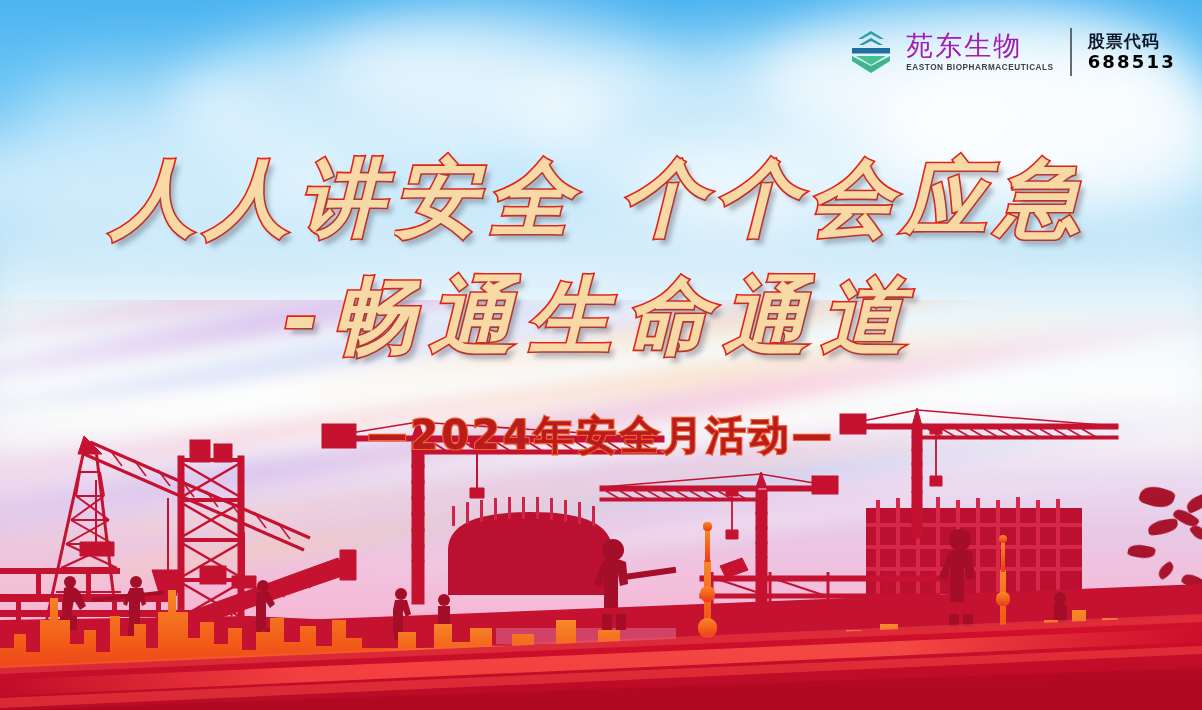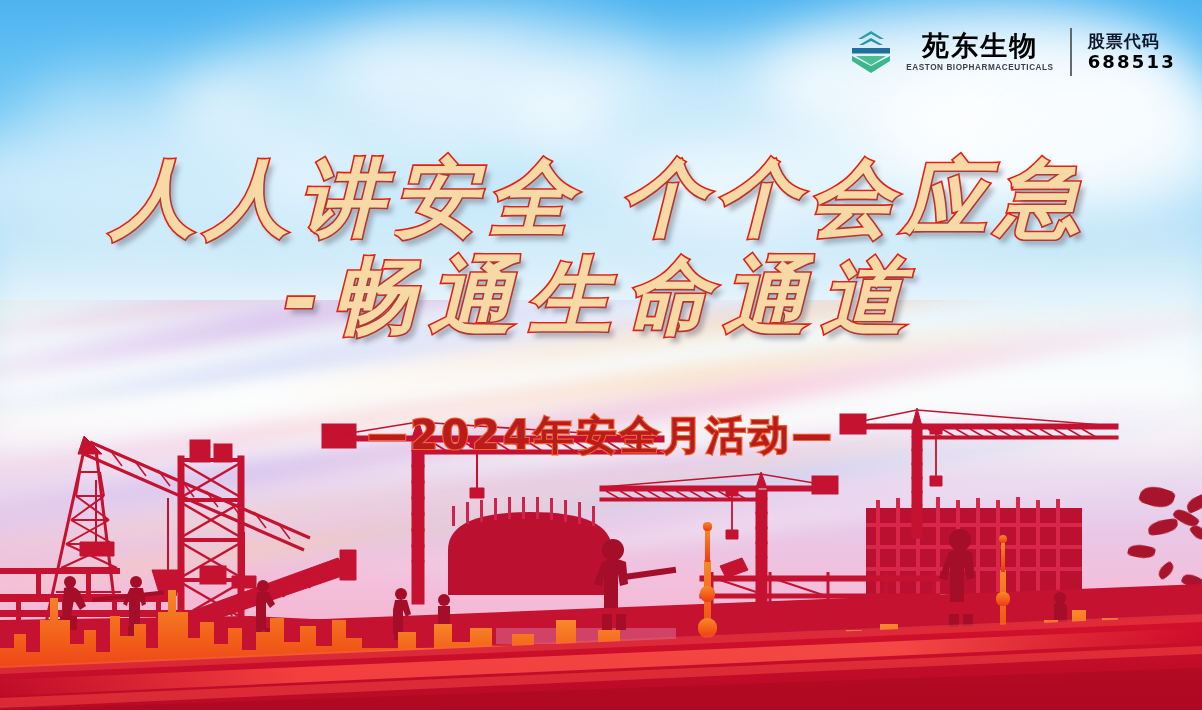--- a/index.html
+++ b/index.html
@@ -66,23 +66,22 @@
   .layer{position:absolute;left:0;bottom:0;width:1202px;}
 
   
   .logo-wrap{
     position:absolute;right:26px;top:28px;
     display:flex;align-items:center;gap:14px;
   }
   .mark{width:42px;height:44px;flex:0 0 auto;}
   .brand-block{display:flex;flex-direction:column;justify-content:center;}
   .brand-cn{
-    font-size:27px;font-weight:700;color:#000000;letter-spacing:2px;line-height:1.05;
+    font-size:27px;font-weight:400;color:#a21caf;letter-spacing:2px;line-height:1.05;
     font-family:"DejaVu Sans","Liberation Sans",sans-serif;
-    margin-left:16px;
   }
   .brand-en{
     font-size:8.2px;font-weight:700;color:#3a4247;letter-spacing:.55px;
     margin-top:2px;white-space:nowrap;
     font-family:"Liberation Sans",sans-serif;
   }
   .divider{width:2px;height:48px;background:#4a5257;opacity:.85;margin:0 2px;}
   .code-block{display:flex;flex-direction:column;line-height:1.22;}
   .code-label{font-size:17px;font-weight:700;color:#0f172a;letter-spacing:1px;
     font-family:"DejaVu Sans","Liberation Sans",sans-serif;}
@@ -99,21 +98,21 @@
     font-family:"DejaVu Serif","Liberation Serif",serif;
     font-weight:700;
     font-style:italic;
     color:#F7D9A6;
     -webkit-text-stroke:3.2px #E52113;
     paint-order:stroke fill;
     text-shadow:5px 6px 5px rgba(95,95,110,.42);
     white-space:nowrap;
   }
   .hl1{font-size:84px;line-height:96px;letter-spacing:10px;}
-  .hl2{font-size:84px;line-height:96px;letter-spacing:14px;margin-top:2px;}
+  .hl2{font-size:84px;line-height:96px;letter-spacing:14px;margin-top:22px;}
 
   .subtitle{
     position:absolute;left:0;top:408px;width:1202px;text-align:center;
     font-family:"DejaVu Sans","Liberation Sans",sans-serif;
     font-size:40px;font-weight:700;letter-spacing:3px;
     color:#b91c1c;
     -webkit-text-stroke:2.2px #F2622A;
     paint-order:stroke fill;
     white-space:nowrap;
     pointer-events:none;

